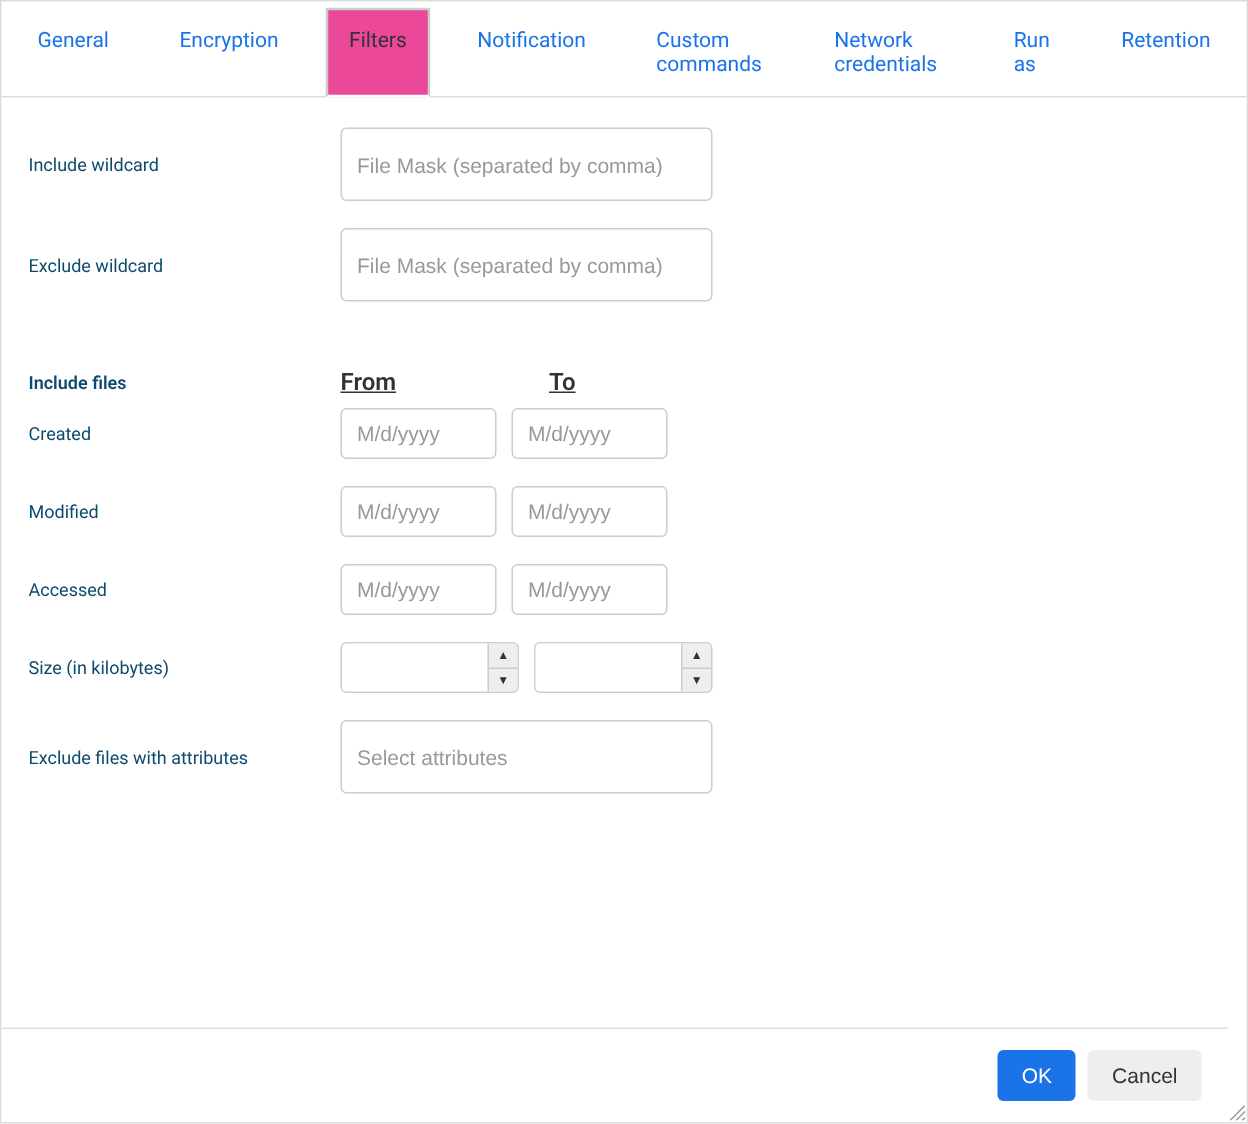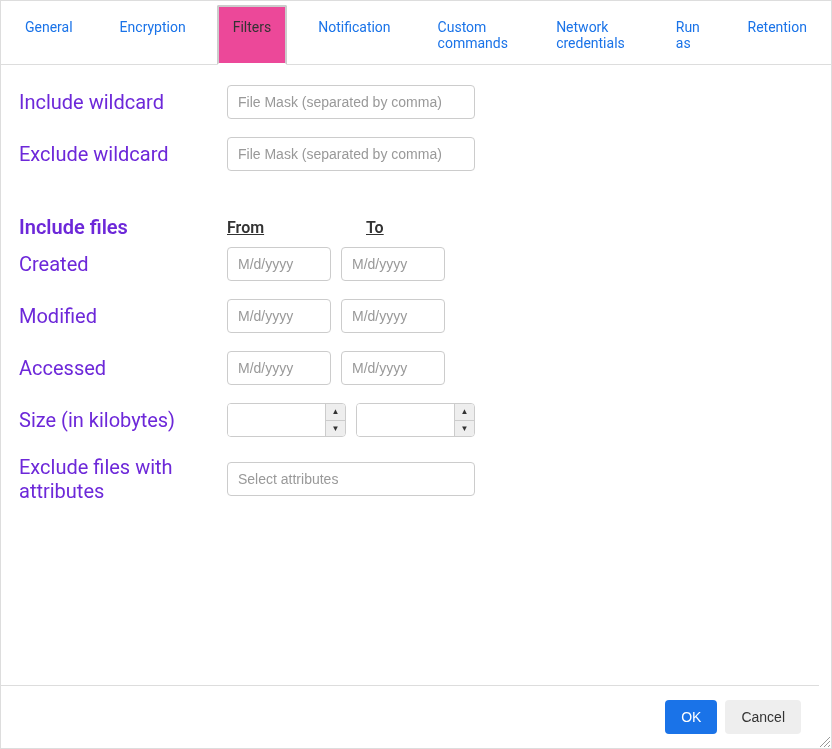--- a/index.html
+++ b/index.html
@@ -49,33 +49,33 @@
     }
     .form-row.header-row {
       margin-bottom: 8px;
       margin-top: 44px;
     }
     .label-col {
       width: 208px;
       flex-shrink: 0;
     }
     .label {
-      font-size: 20px;
-      color: #6d28d9;
+      font-size: 12px;
+      color: #0c4a6e;
     }
     .label.bold {
       font-weight: 600;
     }
     .input-col {
       display: flex;
       gap: 10px;
     }
     .text-input {
       width: 248px;
-      height: 34px;
+      height: 49px;
       border: 1px solid #ccc;
       border-radius: 4px;
       padding: 0 10px;
       font-size: 14px;
       color: #333;
     }
     .text-input::placeholder {
       color: #999;
     }
     .date-input {

